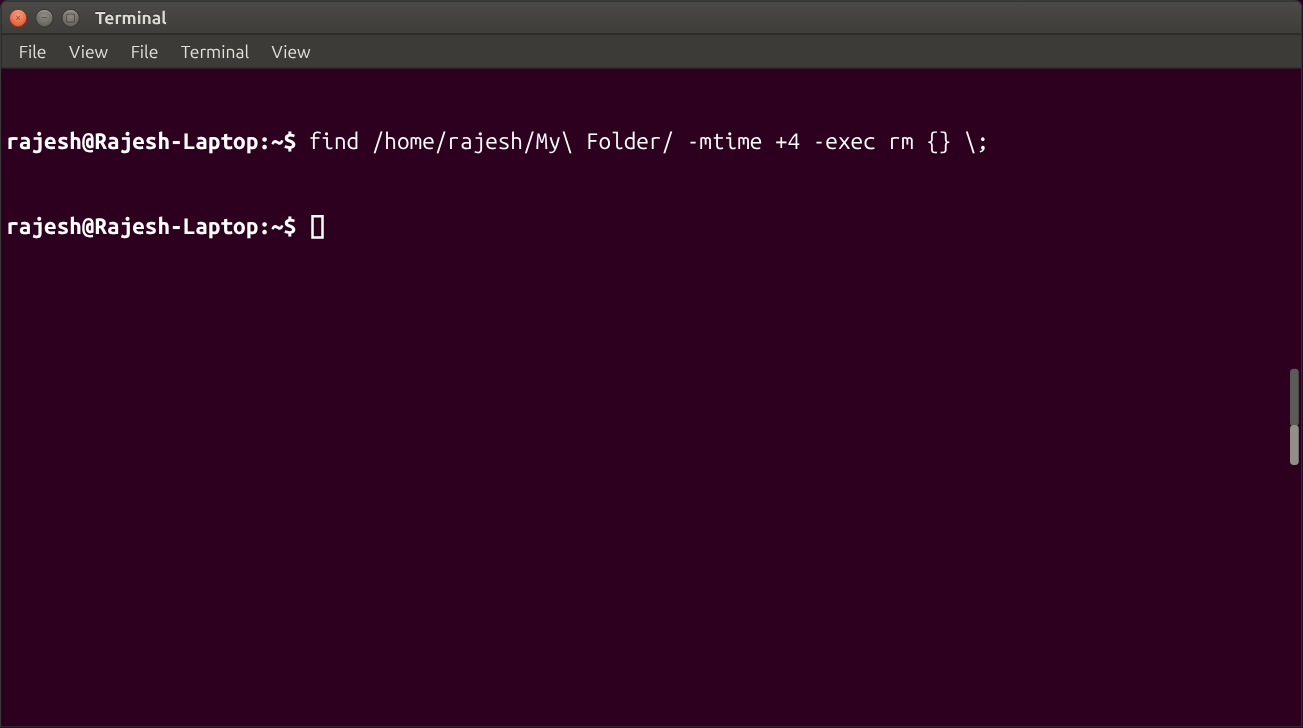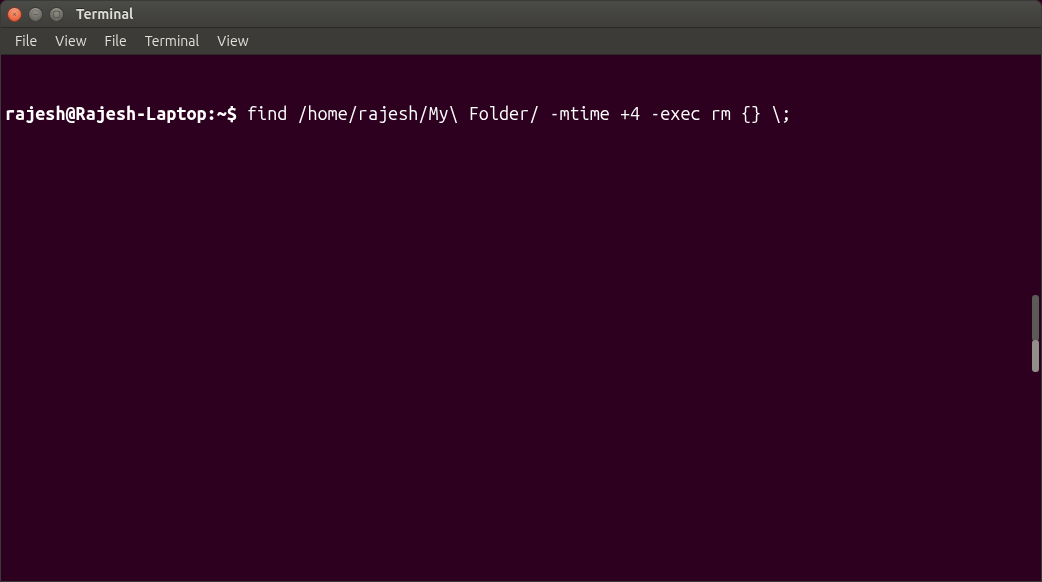--- a/index.html
+++ b/index.html
@@ -136,18 +136,19 @@
   <div class="menubar">
     <div class="menu-item">File</div>
     <div class="menu-item">View</div>
     <div class="menu-item">File</div>
     <div class="menu-item">Terminal</div>
     <div class="menu-item">View</div>
   </div>
 
   <div class="terminal-body">
     <span class="t-line"><span class="prompt-user">rajesh@Rajesh-Laptop</span><span class="prompt-user">:</span><span class="prompt-path">~</span><span class="prompt-dollar">$</span><span> </span><span class="cmd">find /home/rajesh/My\ Folder/ -mtime +4 -exec rm {} \;</span></span>
+    <span class="t-line"><span class="prompt-user">rajesh@Rajesh-Laptop</span><span class="prompt-user">:</span><span class="prompt-path">~</span><span class="prompt-dollar">$</span><span> </span><span class="cursor-block"></span></span>
 
     <div class="scrollbar">
       <div class="scrollbar-thumb"></div>
     </div>
   </div>
 </div>
 
 </body></html>

